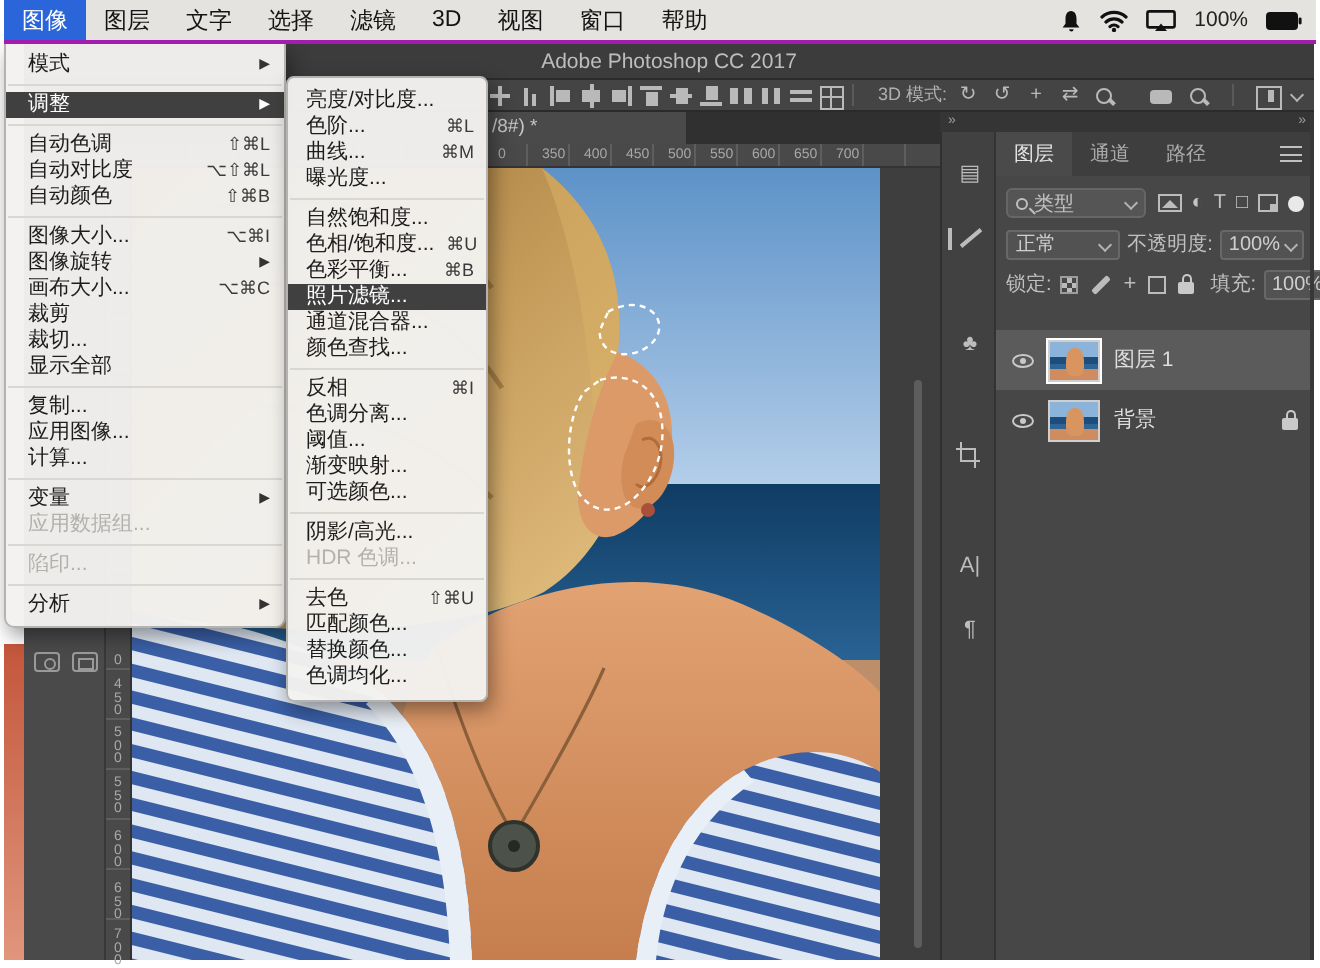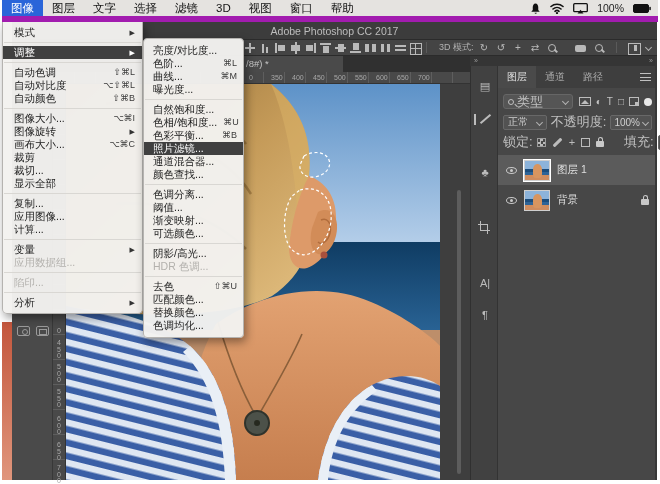--- a/index.html
+++ b/index.html
@@ -1,20 +1,20 @@
 <!DOCTYPE html>
 <html><head>
 <meta charset="utf-8">
 <style>
 *{margin:0;padding:0;box-sizing:border-box}
 html,body{width:660px;height:484px;background:#fff;font-family:"Liberation Sans","DejaVu Sans",sans-serif;overflow:hidden}
 #screen{position:absolute;left:0;top:0;width:660px;height:484px;background:#fff}
 
 
-#macbar{position:absolute;left:2px;top:0;width:656px;height:22px;background:#e5e3e0;display:flex;align-items:center;font-size:11.5px;color:#141414;z-index:50;border-bottom:6px solid #a21caf}
+#macbar{position:absolute;left:2px;top:0;width:656px;height:22px;background:#e5e3e0;display:flex;align-items:center;font-size:11.5px;color:#141414;z-index:50;border-bottom:2px solid #a21caf}
 #mac-menus{display:flex;align-items:stretch;height:100%}
 .macitem{padding:4px 9px;display:flex;align-items:center}
 .macitem.active{background:#2a65d9;color:#fff}
 #mac-status{margin-left:auto;display:flex;align-items:center;gap:9px;padding-right:7px;font-size:10.5px;color:#222}
 
 
 #ps-window{position:absolute;left:12px;top:22px;width:645px;height:458px;background:#3f3f3f;z-index:0;border:1px solid #2a2a2a}
 #titlebar{position:absolute;left:12px;top:22px;width:645px;height:18px;background:#3c3c3c;border-bottom:1px solid #2b2b2b;z-index:2;text-align:center;color:#bdbdbd;font-size:10.5px;line-height:18px}
 #optionsbar{position:absolute;left:12px;top:40px;width:645px;height:16px;background:#444;border-bottom:1px solid #2b2b2b;z-index:2;display:flex;align-items:center;color:#b9b9b9;font-size:9px}
 #opt-spacer{width:232px;flex:0 0 auto}
@@ -109,30 +109,30 @@
 .pic-icon{width:12px;height:9px;border:1px solid #bcbcbc;position:relative}
 .pic-icon::after{content:"";position:absolute;left:1px;bottom:1px;border-left:4px solid transparent;border-right:4px solid transparent;border-bottom:4px solid #bcbcbc}
 .glyph-icon{font-size:10px;color:#c4c4c4}
 .smart-icon{width:10px;height:9px;border:1px solid #bcbcbc;position:relative}
 .smart-icon::after{content:"";position:absolute;right:-1px;bottom:-1px;width:4px;height:4px;background:#bcbcbc}
 .dot-icon{width:8px;height:8px;border-radius:50%;background:#e9e9e9}
 #blend-row{height:20px}
 .selbox{display:flex;align-items:center;background:#525252;border:1px solid #686868;border-radius:2px;height:15px;padding:0 4px;gap:4px}
 #blend-select{width:74px}
 .valbox{display:flex;align-items:center;background:#525252;border:1px solid #686868;border-radius:2px;height:15px;padding:0 3px;gap:3px}
-.plabel{font-size:13px;color:#c0c0c0;white-space:nowrap}
+.plabel{font-size:10px;color:#c0c0c0;white-space:nowrap}
 #lock-row{height:20px}
 #lock-icons{display:flex;align-items:center;gap:6px}
 .checker{width:9px;height:9px;border:1px solid #9c9c9c;background:conic-gradient(#bbb 25%,#0000 0 50%,#bbb 0 75%,#0000 0) 0 0/5px 5px}
 .brush{width:11px;height:3px;background:#bcbcbc;border-radius:1px;transform:rotate(-45deg)}
 .plus{font-size:11px;color:#bcbcbc;line-height:10px}
 .frame-icon{width:9px;height:9px;border:1px solid #bcbcbc}
 .lockshape{width:8px;height:6px;background:#c9c9c9;border-radius:1px;position:relative;margin-top:4px}
 .lockshape::before{content:"";position:absolute;top:-4px;left:1.5px;width:3.5px;height:4px;border:1.2px solid #c9c9c9;border-bottom:none;border-radius:3px 3px 0 0}
-#layers-list{margin-top:3px}
+#layers-list{margin-top:13px}
 .lrow{display:flex;align-items:center;gap:7px;height:30px;padding:0 8px;position:relative}
 .lrow.sel{background:#5b5b5b}
 .eye{width:11px;height:7px;border:1px solid #c9c9c9;border-radius:50%;position:relative;flex:0 0 auto}
 .eye::after{content:"";position:absolute;left:3px;top:1.4px;width:3px;height:3px;border-radius:50%;background:#c9c9c9}
 .thumb{width:26px;height:21px;border:1px solid #cfcfcf;background:linear-gradient(180deg,#8cb3da 0 40%,#1c4d7c 40% 58%,#2f6497 58% 72%,#cf8c5e 72% 100%);position:relative;flex:0 0 auto}
 .thumb::after{content:"";position:absolute;left:8px;top:3px;width:9px;height:14px;background:#d8955f;border-radius:45% 45% 30% 30%}
 .thumb.tsel{box-shadow:0 0 0 1px #fff}
 .lname{font-size:10.5px;color:#dedede}
 .locksm{margin-left:auto;width:8px;height:6px;background:#c9c9c9;border-radius:1px;position:relative;top:2px}
 .locksm::before{content:"";position:absolute;top:-4px;left:1.5px;width:3.5px;height:4px;border:1.2px solid #c9c9c9;border-bottom:none;border-radius:3px 3px 0 0}
@@ -328,21 +328,21 @@
     </div>
     <div class="prow" id="lock-row">
       <span class="plabel">锁定:</span>
       <div id="lock-icons">
           <span class="checker"></span>
           <span class="brush"></span>
           <span class="plus">+</span>
           <span class="frame-icon"></span>
           <span class="lockshape"></span>
         </div>
-      <span class="plabel" style="margin-left:16px">填充:</span>
+      <span class="plabel" style="margin-left:4px">填充:</span>
       <div class="valbox">
         <span>100%</span>
         <span class="chev"></span>
       </div>
     </div>
     <div id="layers-list">
         <div class="lrow sel">
           <span class="eye"></span>
           <span class="thumb tsel"></span>
           <span class="lname">图层 1</span>
@@ -460,20 +460,24 @@
       <div class="mrow hl">
         <span class="lab">照片滤镜...</span>
       </div>
       <div class="mrow">
         <span class="lab">通道混合器...</span>
       </div>
       <div class="mrow">
         <span class="lab">颜色查找...</span>
       </div>
       <div class="msep"></div>
+      <div class="mrow">
+        <span class="lab">反相</span>
+        <span class="rt">⌘I</span>
+      </div>
       <div class="mrow">
         <span class="lab">色调分离...</span>
       </div>
       <div class="mrow">
         <span class="lab">阈值...</span>
       </div>
       <div class="mrow">
         <span class="lab">渐变映射...</span>
       </div>
       <div class="mrow">

